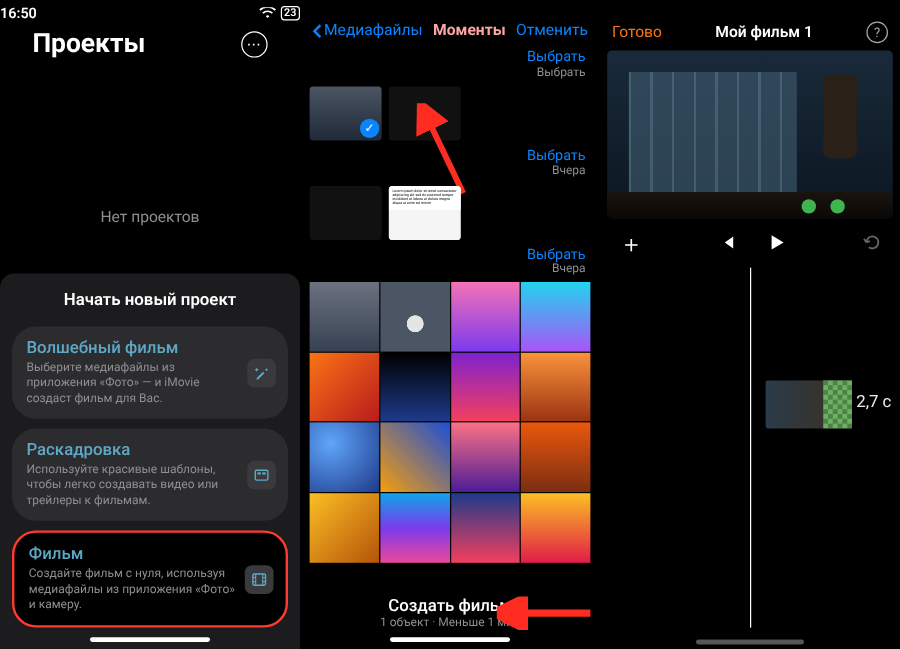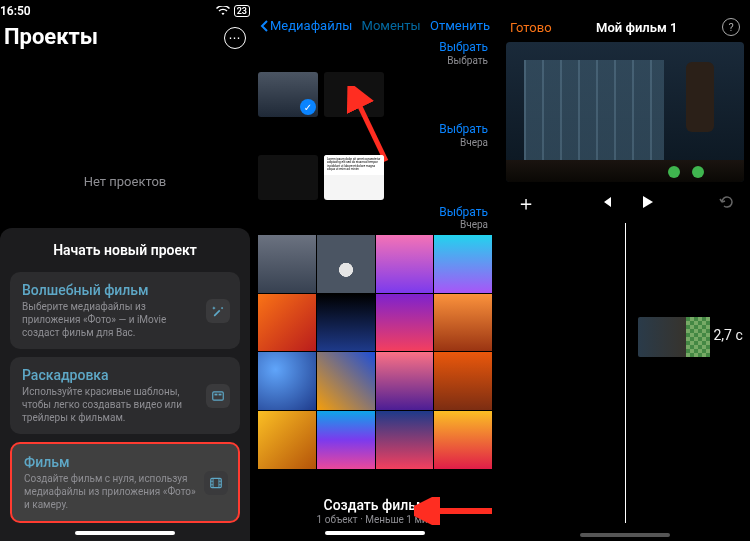--- a/index.html
+++ b/index.html
@@ -6,36 +6,36 @@
   body{background:#000;color:#fff;width:750px;height:541px;overflow:hidden}
   .wrap{display:flex;width:750px;height:541px}
   .pane{position:relative;height:541px;background:#000;overflow:hidden}
   .p1{width:250px}
   .p2{width:250px}
   .p3{width:250px}
   
   .statusbar{display:flex;justify-content:space-between;align-items:center;padding:4px 0 0;font-size:12px;font-weight:600}
   .status-right{display:flex;align-items:center;gap:4px}
   .batt{display:inline-flex;align-items:flex-start;border:1px solid #fff;border-radius:3px;padding:0 2px;font-size:9px;height:12px}
-  .hdr{display:flex;justify-content:space-between;align-items:flex-end;padding:6px 4px 10px}
+  .hdr{display:flex;justify-content:space-between;align-items:center;padding:6px 27px 10px}
   .hdr h1{font-size:22px;font-weight:700}
   .more{width:22px;height:22px;border:1.5px solid #fff;border-radius:50%;display:flex;align-items:center;justify-content:center;font-size:12px;letter-spacing:1px}
   .noproj{text-align:center;color:#8e8e93;font-size:13px;margin-top:115px}
   .sheet{position:absolute;bottom:0;left:0;right:0;background:#1c1c1e;border-top-left-radius:12px;border-top-right-radius:12px;padding:14px 10px 6px}
   .sheet-title{text-align:center;font-size:14px;font-weight:600;margin-bottom:14px}
-  .opt{background:#2c2c2e;border-radius:10px;padding:10px 40px 10px 12px;margin-bottom:8px;position:relative}
-  .opt.hl{border:2px solid #ff3b30;background:#404040}
+  .opt{background:#2c2c2e;border-radius:20px;padding:10px 40px 10px 12px;margin-bottom:8px;position:relative}
+  .opt.hl{border:2px solid #ff3b30;background:#000000}
   .opt-title{font-size:14px;color:#5ea8c7;font-weight:500;margin-bottom:2px}
   .opt-desc{font-size:10px;color:#8e8e93;line-height:1.3}
   .opt-icon{position:absolute;right:10px;top:50%;transform:translateY(-50%);width:24px;height:24px;border-radius:6px;background:#3a3a3c;display:flex;align-items:center;justify-content:center;color:#5ea8c7}
   .homebar{width:100px;height:4px;background:#fff;border-radius:3px;margin:8px auto 0}
   
   .nav2{display:flex;align-items:center;justify-content:space-between;padding:18px 10px 6px;font-size:13px}
   .navlink{color:#0a84ff;display:flex;align-items:center;gap:2px}
-  .navmid{color:#0369a1;font-weight:400}
+  .navmid{color:#fca5a5;font-weight:700}
   .sec-h{display:flex;justify-content:flex-end;padding:2px 12px;line-height:1.15}
   .sec-h .sel{color:#0a84ff;font-size:12px}
   .sec-h .sub{color:#8e8e93;font-size:10px}
   .thumbs{display:flex;gap:6px;padding:4px 8px}
   .th{width:60px;height:45px;border-radius:3px;background:#2c2c2e;position:relative;overflow:hidden}
   .th.dark{background:#111}
   .th.doc{background:#f5f5f5}
   .checkmk{position:absolute;right:2px;bottom:2px;width:16px;height:16px;border-radius:50%;background:#0a84ff;display:flex;align-items:center;justify-content:center;font-size:10px;color:#fff}
   .grid4{display:grid;grid-template-columns:repeat(4,1fr);gap:1px;padding:0 8px;margin-top:2px}
   .cell{aspect-ratio:1;overflow:hidden}

